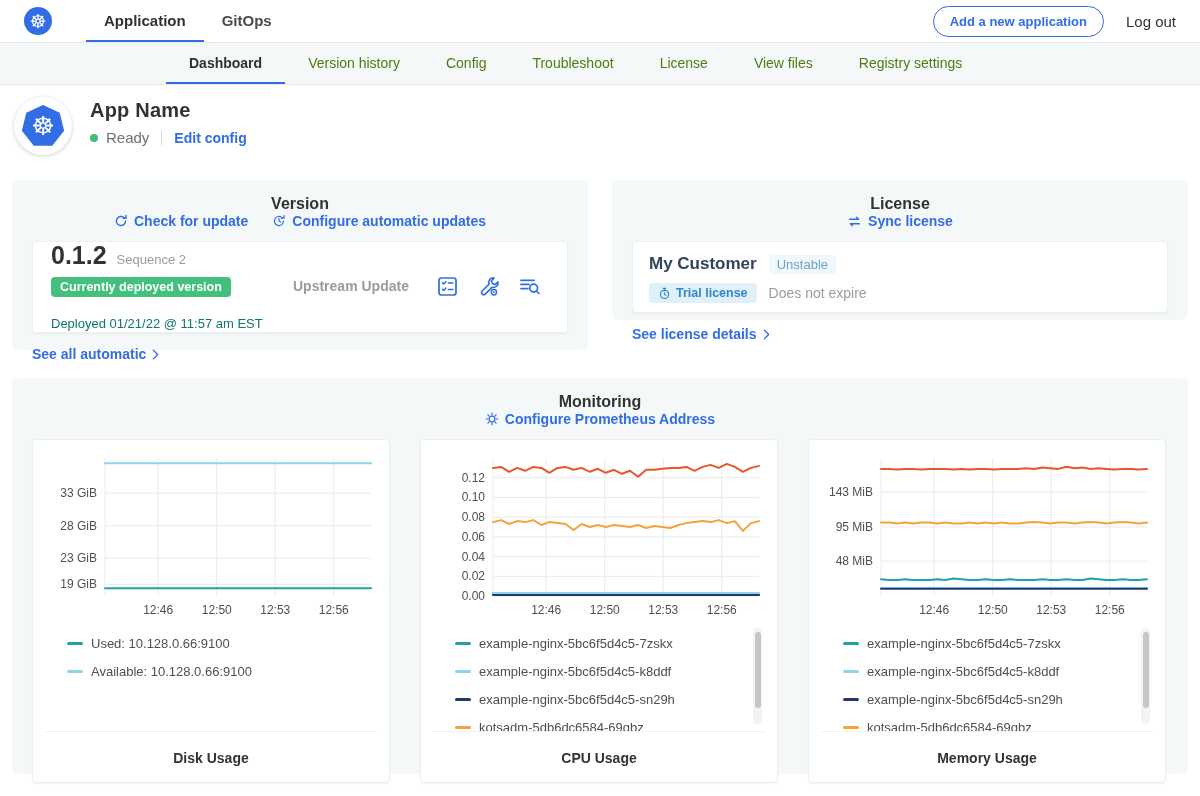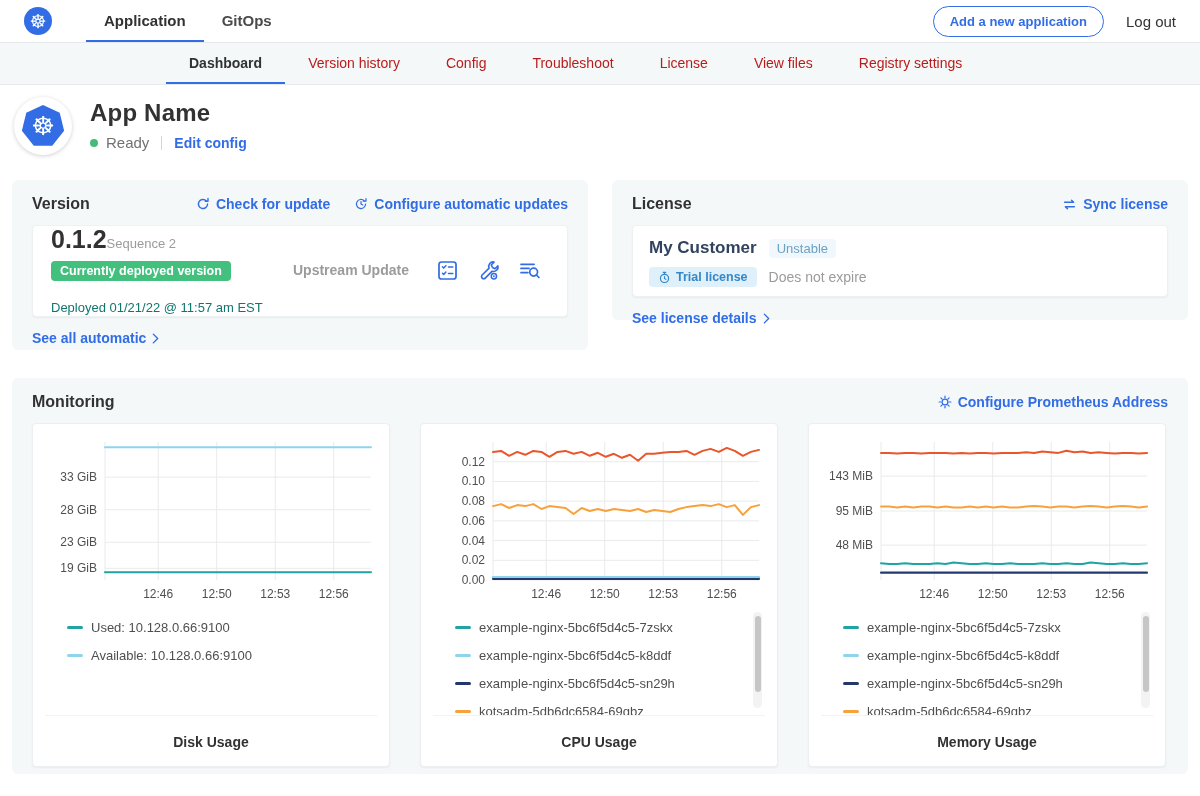--- a/index.html
+++ b/index.html
@@ -17,56 +17,56 @@
   .top-tab.active { color:#323232; border-bottom:2px solid #326de6; }
   .topnav-right { margin-left:auto; display:flex; align-items:center; gap:22px; }
   .pill-btn { border:1px solid #326de6; color:#326de6; background:#fff; border-radius:17px;
     font-size:13px; font-weight:700; padding:7px 16px; cursor:pointer;
     font-family:"Liberation Sans",sans-serif; }
   .logout { font-size:15px; color:#323232; cursor:pointer; }
 
   
   .subnav { height:43px; background:#f4f8f9; border-top:1px solid #e7eaec; border-bottom:1px solid #e7eaec;
     display:flex; align-items:stretch; padding-left:166px; }
-  .sub-tab { display:flex; align-items:center; padding:0 23px; font-size:14px; color:#b91c1c;
+  .sub-tab { display:flex; align-items:center; padding:0 23px; font-size:14px; color:#4d7c0f;
     cursor:pointer; border-bottom:2px solid transparent; }
   .sub-tab.active { color:#323232; font-weight:700; border-bottom:2px solid #326de6; }
 
   
   .app-header { height:86px; padding:12px 24px 0 14px; display:flex; }
   .app-avatar { width:58px; height:58px; border-radius:50%; background:#fff;
     box-shadow:0 1px 4px rgba(0,0,0,.18); display:flex; align-items:center; justify-content:center;
     position:relative; margin-right:18px; }
   .heptagon { width:44px; height:44px; position:relative; display:flex; align-items:center; justify-content:center; }
   .heptagon svg { position:absolute; inset:0; }
   .heptagon .wheel { position:relative; color:#fff; font-size:26px; line-height:1; }
   .app-title-block { padding-top:2px; }
-  .app-name { font-size:24px; font-weight:700; color:#323232; letter-spacing:.2px; }
+  .app-name { font-size:20px; font-weight:700; color:#323232; letter-spacing:.2px; }
   .app-status-row { display:flex; align-items:center; margin-top:7px; gap:8px; }
   .dot { width:8px; height:8px; border-radius:50%; background:#44bb77; }
   .status-text { font-size:15px; color:#717171; }
   .vdiv { width:1px; height:14px; background:#d4d7d9; margin:0 4px; }
   a.blue-link, .blue-link { color:#326de6; font-size:14px; font-weight:700; text-decoration:none;
     cursor:pointer; display:inline-flex; align-items:center; gap:6px; }
   .edit-config { font-size:14px; }
 
   
   .main { padding:9px 12px 0 12px; }
   .cards-row { display:flex; justify-content:space-between; }
   .panel { background:#f4f8f9; border-radius:6px; padding:15px 20px; }
   .panel-title { font-size:16px; font-weight:700; color:#323232; }
-  .panel-head { display:flex; align-items:center; justify-content:space-between; }
+  .panel-head { display:flex; align-items:center; justify-content:space-between;flex-direction:column; }
   .head-links { display:flex; align-items:center; gap:24px; }
   .white-box { background:#fff; border-radius:4px; box-shadow:0 1px 2px rgba(0,0,0,.06);
     border:1px solid #eef1f2; }
 
   .version-panel { width:576px; height:170px; }
   .version-box { margin-top:12px; padding:12px 18px 14px 18px; display:flex; align-items:center; height:92px; }
   .ver-col { width:230px; }
-  .ver-line { display:flex; align-items:baseline; }
+  .ver-line { display:flex; align-items:baseline; gap:10px; }
   .ver-number { font-size:25px; font-weight:700; color:#323232; }
   .ver-seq { font-size:13px; color:#9b9b9b; }
   .green-badge { display:inline-block; margin-top:7px; background:#44c07e; color:#fff;
     font-size:12.5px; font-weight:700; padding:3px 9px; border-radius:4px; }
   .deployed { margin-top:19px; font-size:13px; color:#0f766e; }
   .upstream { flex:1; text-align:left; padding-left:12px; font-size:14px; font-weight:700; color:#9b9b9b; }
   .ver-icons { display:flex; align-items:center; gap:18px; color:#326de6; padding-right:8px; }
   .ver-icons .icon { cursor:pointer; display:flex; }
   .see-link { margin-top:12px; }
 

